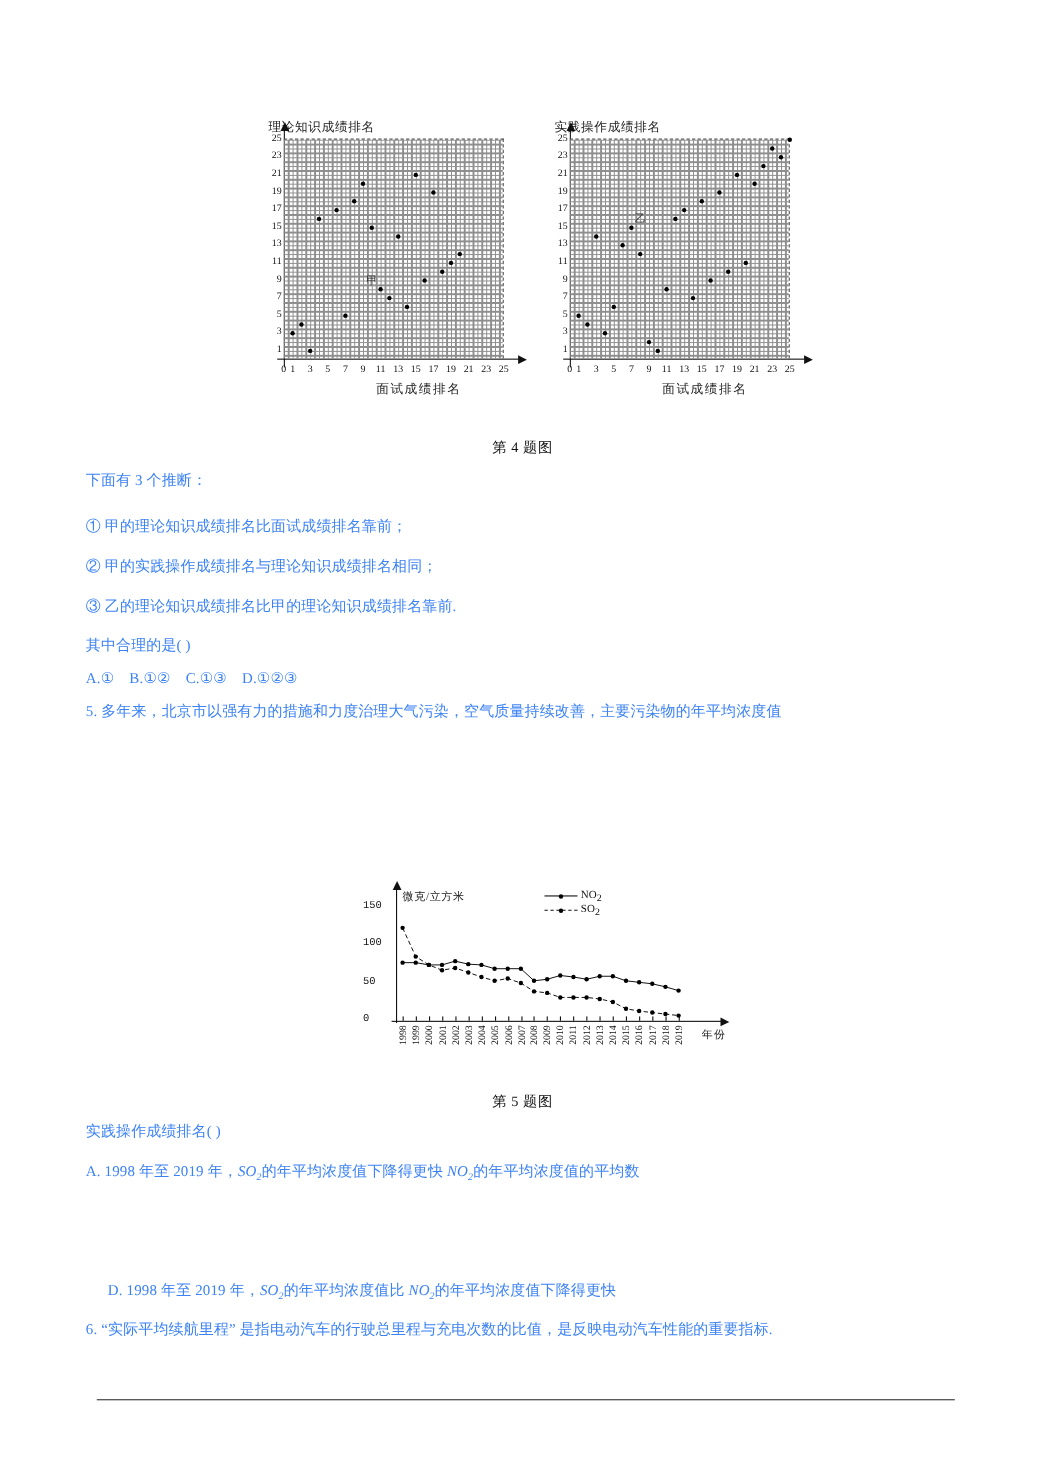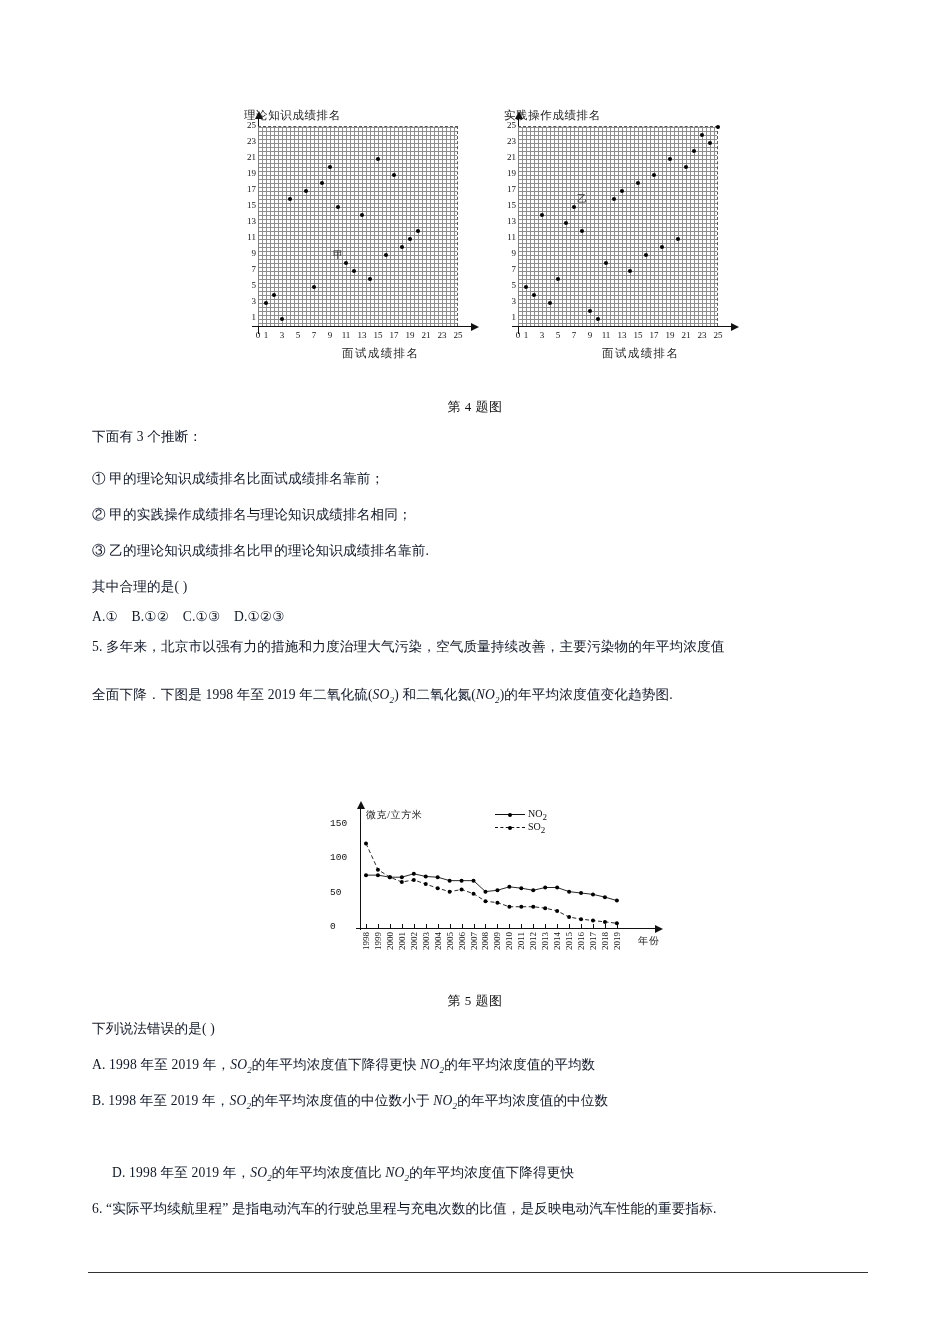--- a/index.html
+++ b/index.html
@@ -160,25 +160,25 @@
     text-align: center;
     font-size: 13px;
     font-family: "Liberation Serif", "DejaVu Serif", serif;
     color: #111;
     letter-spacing: 0.5px;
   }
 
   
   .ptext {
     position: absolute;
-    left: 92px;
+    left: 78px;
     width: 790px;
     font-size: 13.6px;
     line-height: 17px;
-    color: #0f172a;
+    color: #3b82f6;
     letter-spacing: 0.15px;
   }
   .it { font-style: italic; }
   sub { font-size: 9px; }
 
   
   .fig5-wrap {
     position: absolute;
     left: 330px;
     top: 806px;
@@ -450,23 +450,20 @@
   <div class="fig-caption" style="top:398px;">第 4 题图</div>
 
   <div class="ptext" style="top:428px;">下面有 3 个推断：</div>
   <div class="ptext" style="top:470px;">① 甲的理论知识成绩排名比面试成绩排名靠前；</div>
   <div class="ptext" style="top:506px;">② 甲的实践操作成绩排名与理论知识成绩排名相同；</div>
   <div class="ptext" style="top:578px;">其中合理的是(        )</div>
   <div class="ptext" style="top:542px;">③ 乙的理论知识成绩排名比甲的理论知识成绩排名靠前.</div>
   <div class="ptext" style="top:608px;">A.①　B.①②　C.①③　D.①②③</div>
 
   <div class="ptext" style="top:638px;">5. 多年来，北京市以强有力的措施和力度治理大气污染，空气质量持续改善，主要污染物的年平均浓度值</div>
-  <div class="ptext" style="top:686px;">
-    <span>全面下降．下图是 1998 年至 2019 年二氧化硫(</span><span class="it">SO</span><sub class="it">2</sub><span>) 和二氧化氮(</span><span class="it">NO</span><sub class="it">2</sub><span>)的年平均浓度值变化趋势图.</span>
-  </div>
 
   <div class="fig5-wrap">
     <div class="lc-ylabel">微克/立方米</div>
     <div class="lc-axis-y"></div>
     <div class="lc-axis-x"></div>
     <div id="lc-yticks">
         <div class="lc-ytick" style="top: 120px;">0</div>
         <div class="lc-ytick" style="top: 85.625px;">50</div>
         <div class="lc-ytick" style="top: 51.25px;">100</div>
         <div class="lc-ytick" style="top: 16.875px;">150</div>
@@ -573,21 +570,20 @@
       </div>
       <div class="lc-legend-row">
         <span class="lgline dashed"></span>
         <span class="lgtext"><span>SO</span><sub>2</sub></span>
       </div>
     </div>
   </div>
 
   <div class="fig-caption" style="top:992px;">第 5 题图</div>
 
-  <div class="ptext" style="top:1020px;">下列说法错误的是(        )</div>
+  <div class="ptext" style="top:1020px;">实践操作成绩排名(        )</div>
   <div class="ptext" style="top:1056px;"><span>A. </span><span>1998 年至 2019 年，</span><span class="it">SO</span><sub class="it">2</sub><span>的年平均浓度值下降得更快 </span><span class="it">NO</span><sub class="it">2</sub><span>的年平均浓度值的平均数</span></div>
-  <div class="ptext" style="top:1092px;"><span>B. </span><span>1998 年至 2019 年，</span><span class="it">SO</span><sub class="it">2</sub><span>的年平均浓度值的中位数小于 </span><span class="it">NO</span><sub class="it">2</sub><span>的年平均浓度值的中位数</span></div>
   <div class="ptext" style="top:1164px;margin-left:20px;"><span>D. </span><span>1998 年至 2019 年，</span><span class="it">SO</span><sub class="it">2</sub><span>的年平均浓度值比 </span><span class="it">NO</span><sub class="it">2</sub><span>的年平均浓度值下降得更快</span></div>
 
   <div class="ptext" style="top:1200px;">6. “实际平均续航里程” 是指电动汽车的行驶总里程与充电次数的比值，是反映电动汽车性能的重要指标.</div>
 
   <div class="footer-rule"></div>
 </div>
 
 </body></html>

